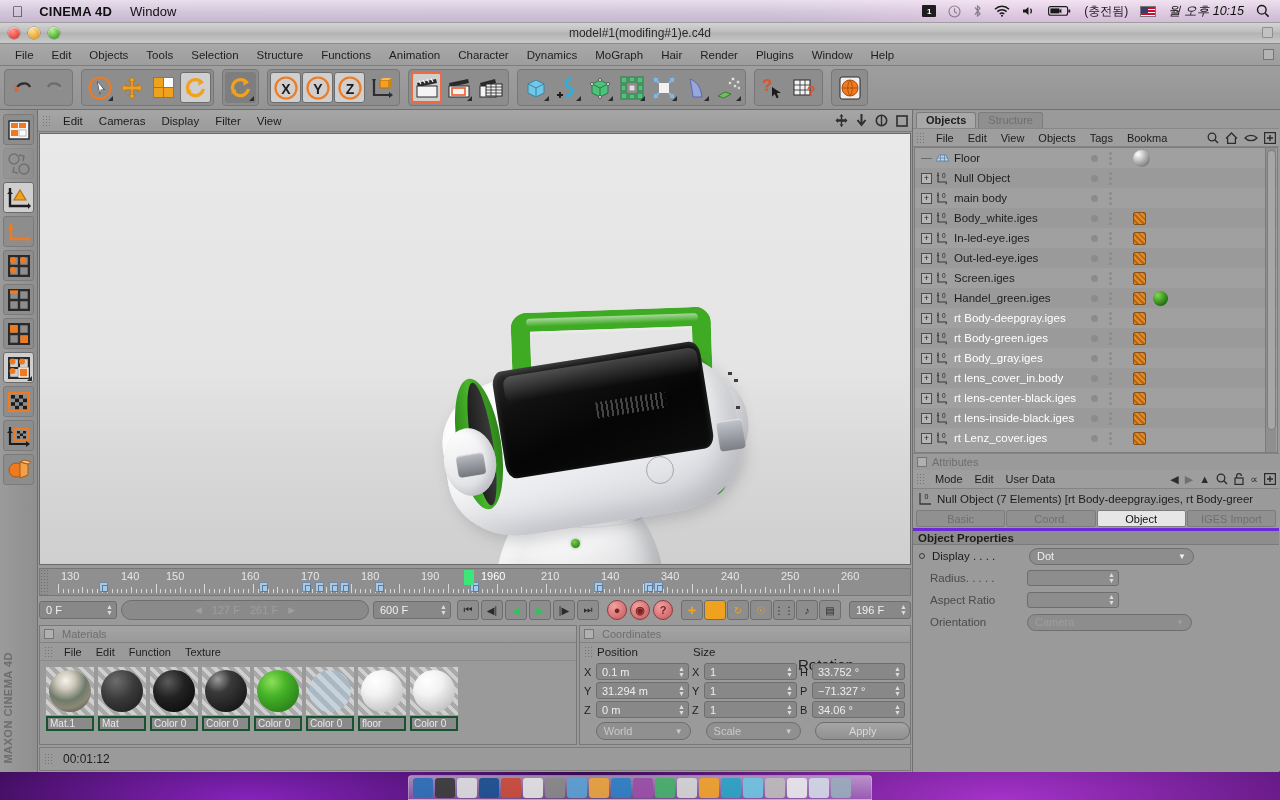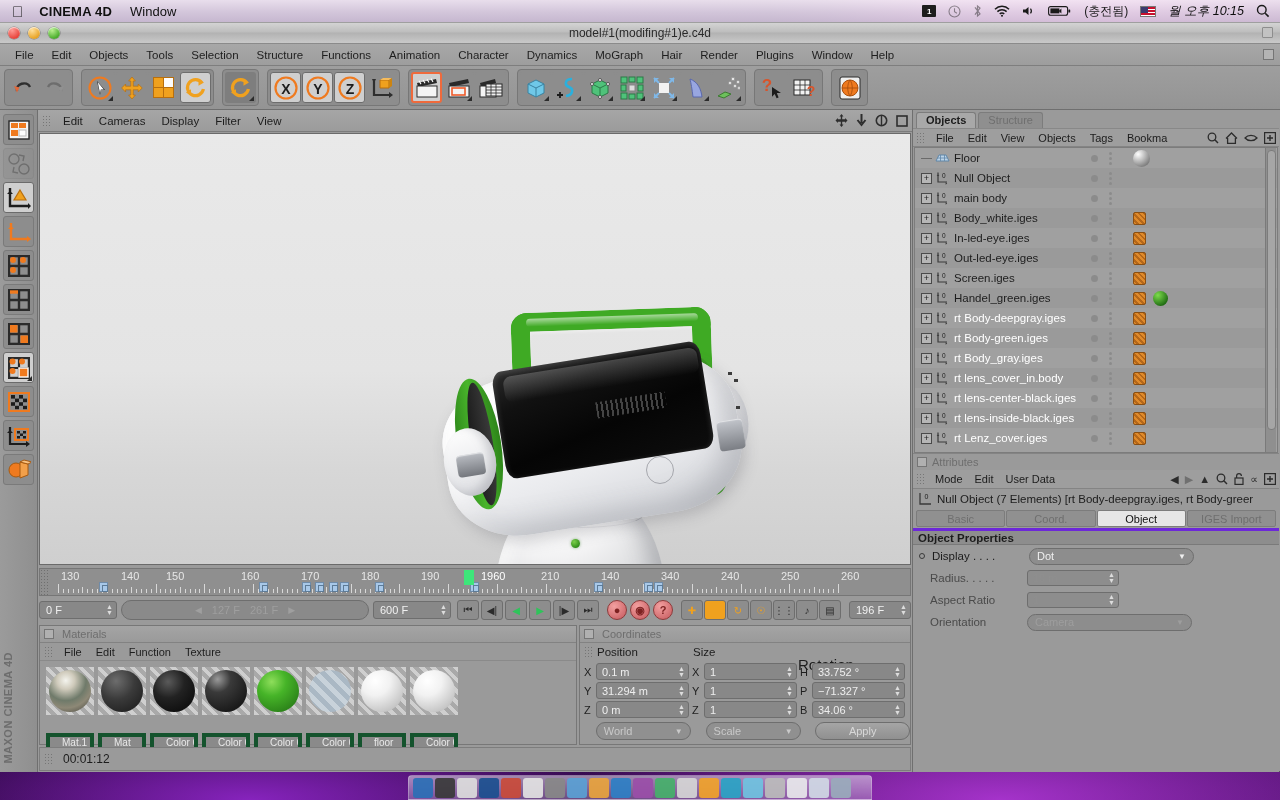--- a/index.html
+++ b/index.html
@@ -245,22 +245,22 @@
   .pmenu .mi{ padding:0 7px; font-size:11px; color:#1e1e1e;}
   .matgrid{ display:flex; gap:4px; padding:6px 0 0 6px; }
   .matcell{ width:48px; }
   .matsphere{
     width:48px;height:48px;
     background-image:
       repeating-linear-gradient(45deg,#cfcfcf 0 4px,#a9a9a9 4px 8px);
     display:flex;align-items:center;justify-content:center;
   }
   .matball{ width:42px;height:42px;border-radius:50%; }
-  .matlabel{ font-size:10px; color:#e9e9e9; background:#8a8a8a; text-align:left; padding-left:12px;
-     border:4px solid #14532d; margin-top:18px; overflow:hidden; white-space:nowrap;}
+  .matlabel{ font-size:10px; color:#e9e9e9; background:#8a8a8a; text-align:left; padding-left:2px;
+     border:2px solid #14532d; margin-top:1px; overflow:hidden; white-space:nowrap;}
   .coordrow{ display:flex; align-items:center; gap:3px; margin:2px 0 0 4px;}
   .axl{ width:9px; color:#1f1f1f; font-size:11px;}
   .cfield{ height:17px; background:#888; border:1px solid #6e6e6e; border-radius:3px;
     display:flex;align-items:center;justify-content:space-between; padding:0 2px 0 5px; color:#eee; font-size:11px;}
   .cdrop{ height:18px; background:#909090; border:1px solid #6e6e6e; border-radius:9px;
     display:flex;align-items:center;justify-content:space-between;padding:0 7px; color:#c9c9c9; font-size:11px;}
   .applybtn{ height:18px; background:linear-gradient(180deg,#a5a5a5,#909090); border:1px solid #6e6e6e;
     border-radius:9px; display:flex;align-items:center;justify-content:center; color:#d8d8d8; font-size:11px;}
   #statusbar{ height:24px; margin:1px; background:#9a9a9a; border:1px solid #7d7d7d;
     display:flex; align-items:center; gap:6px; padding-left:4px; color:#1c1c1c; font-size:12px;}

